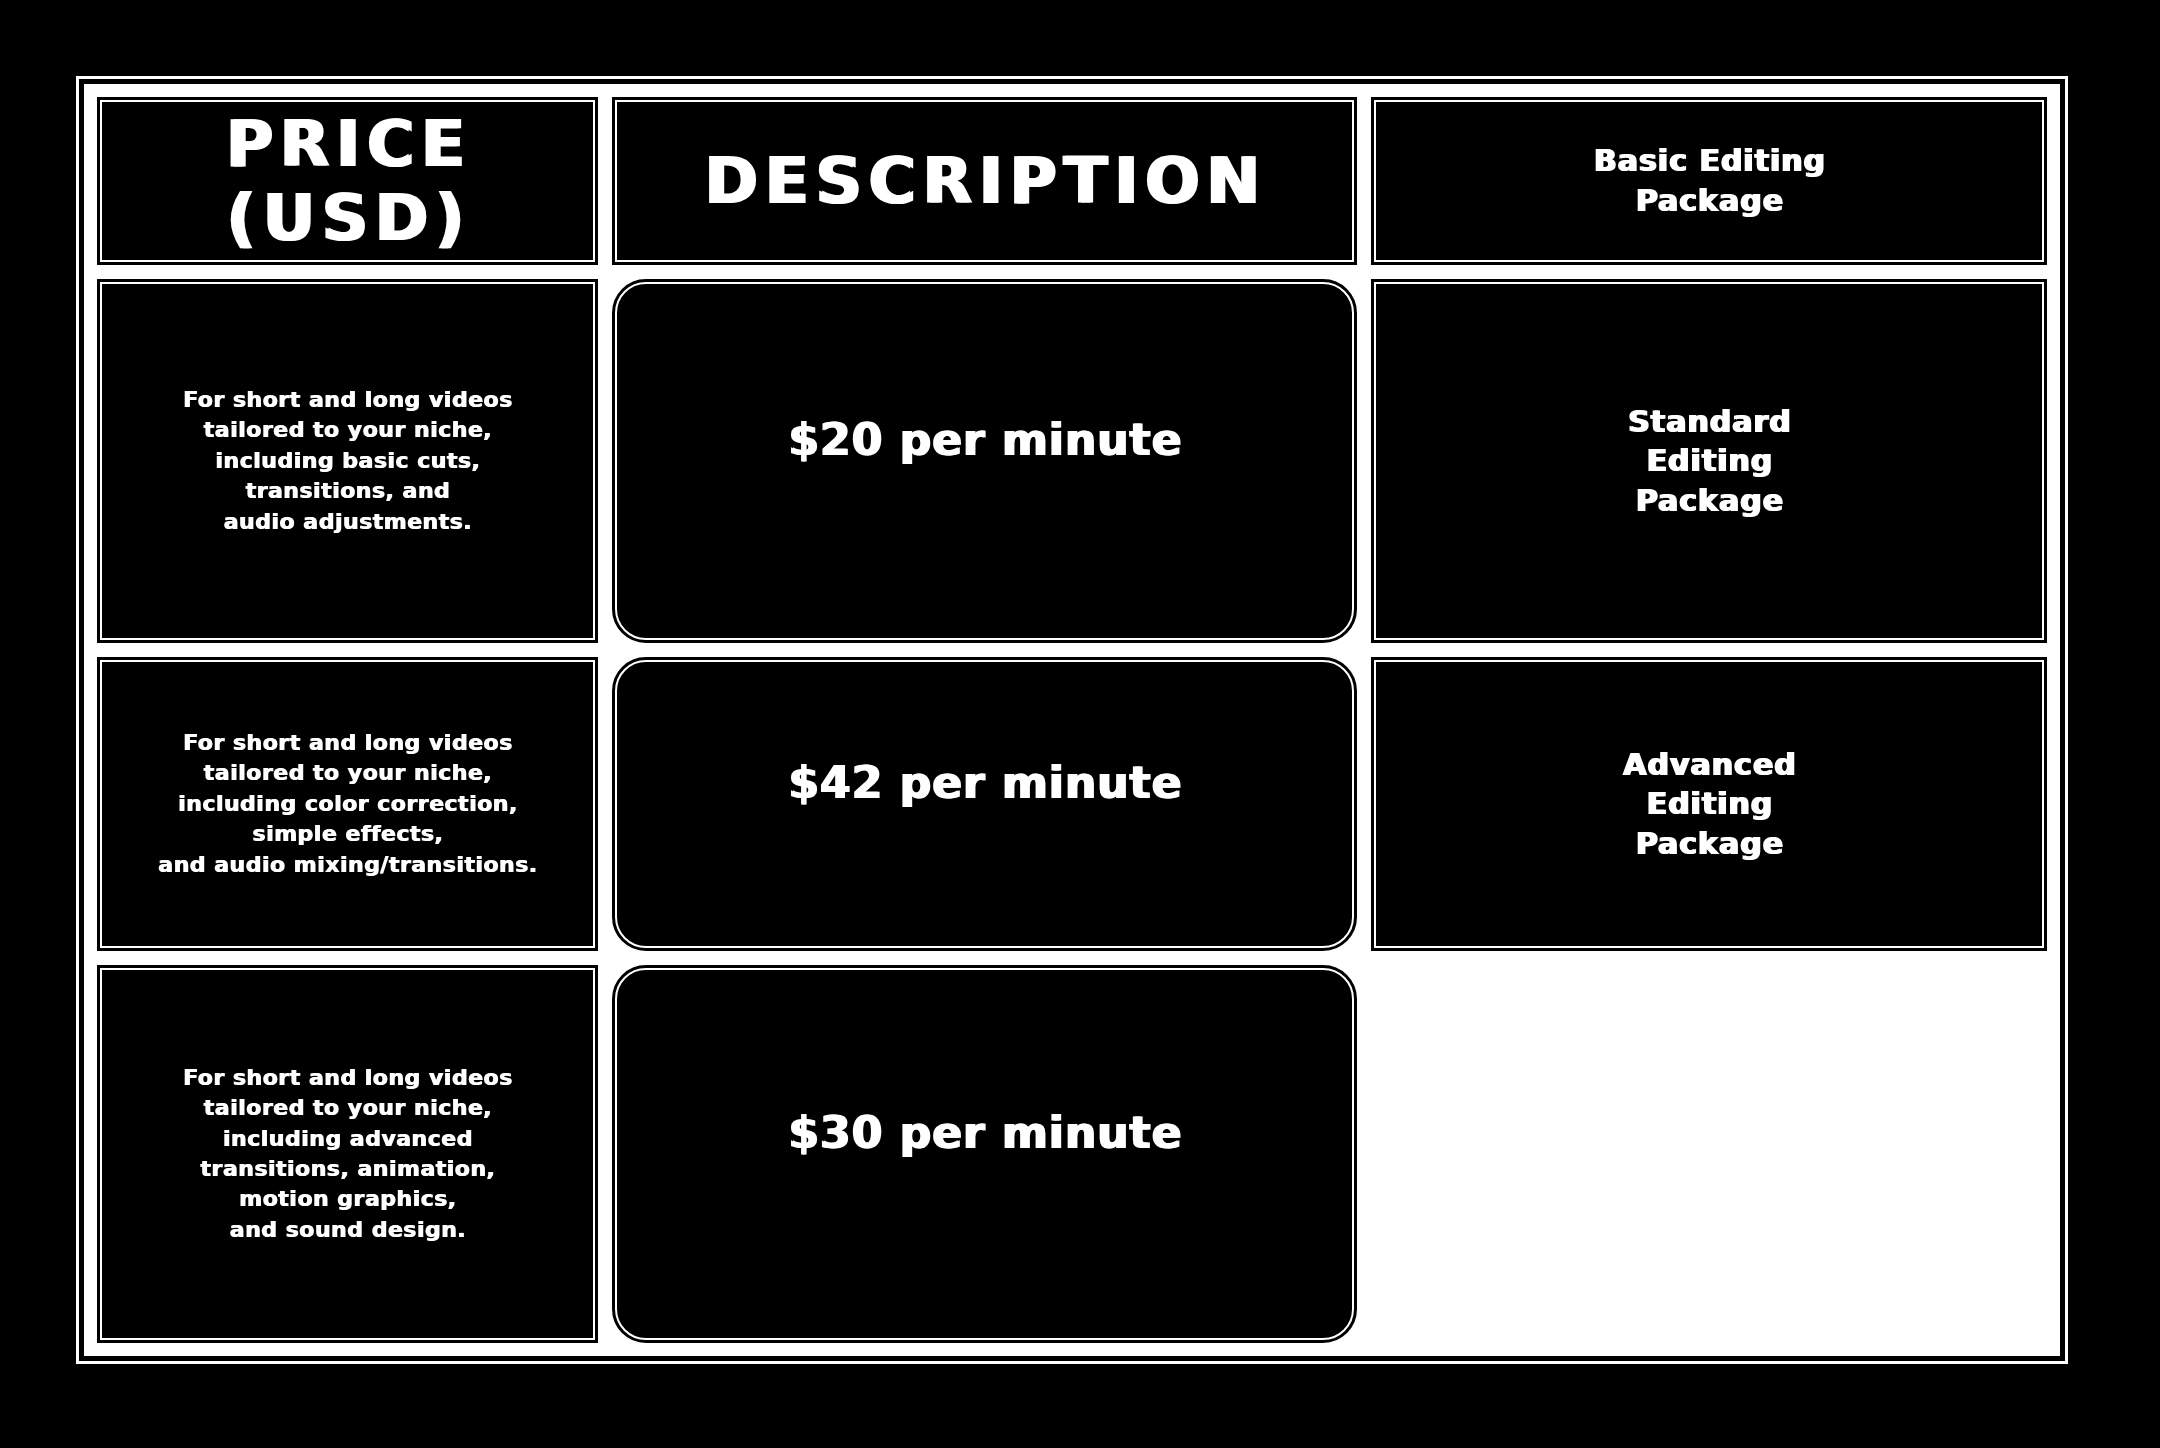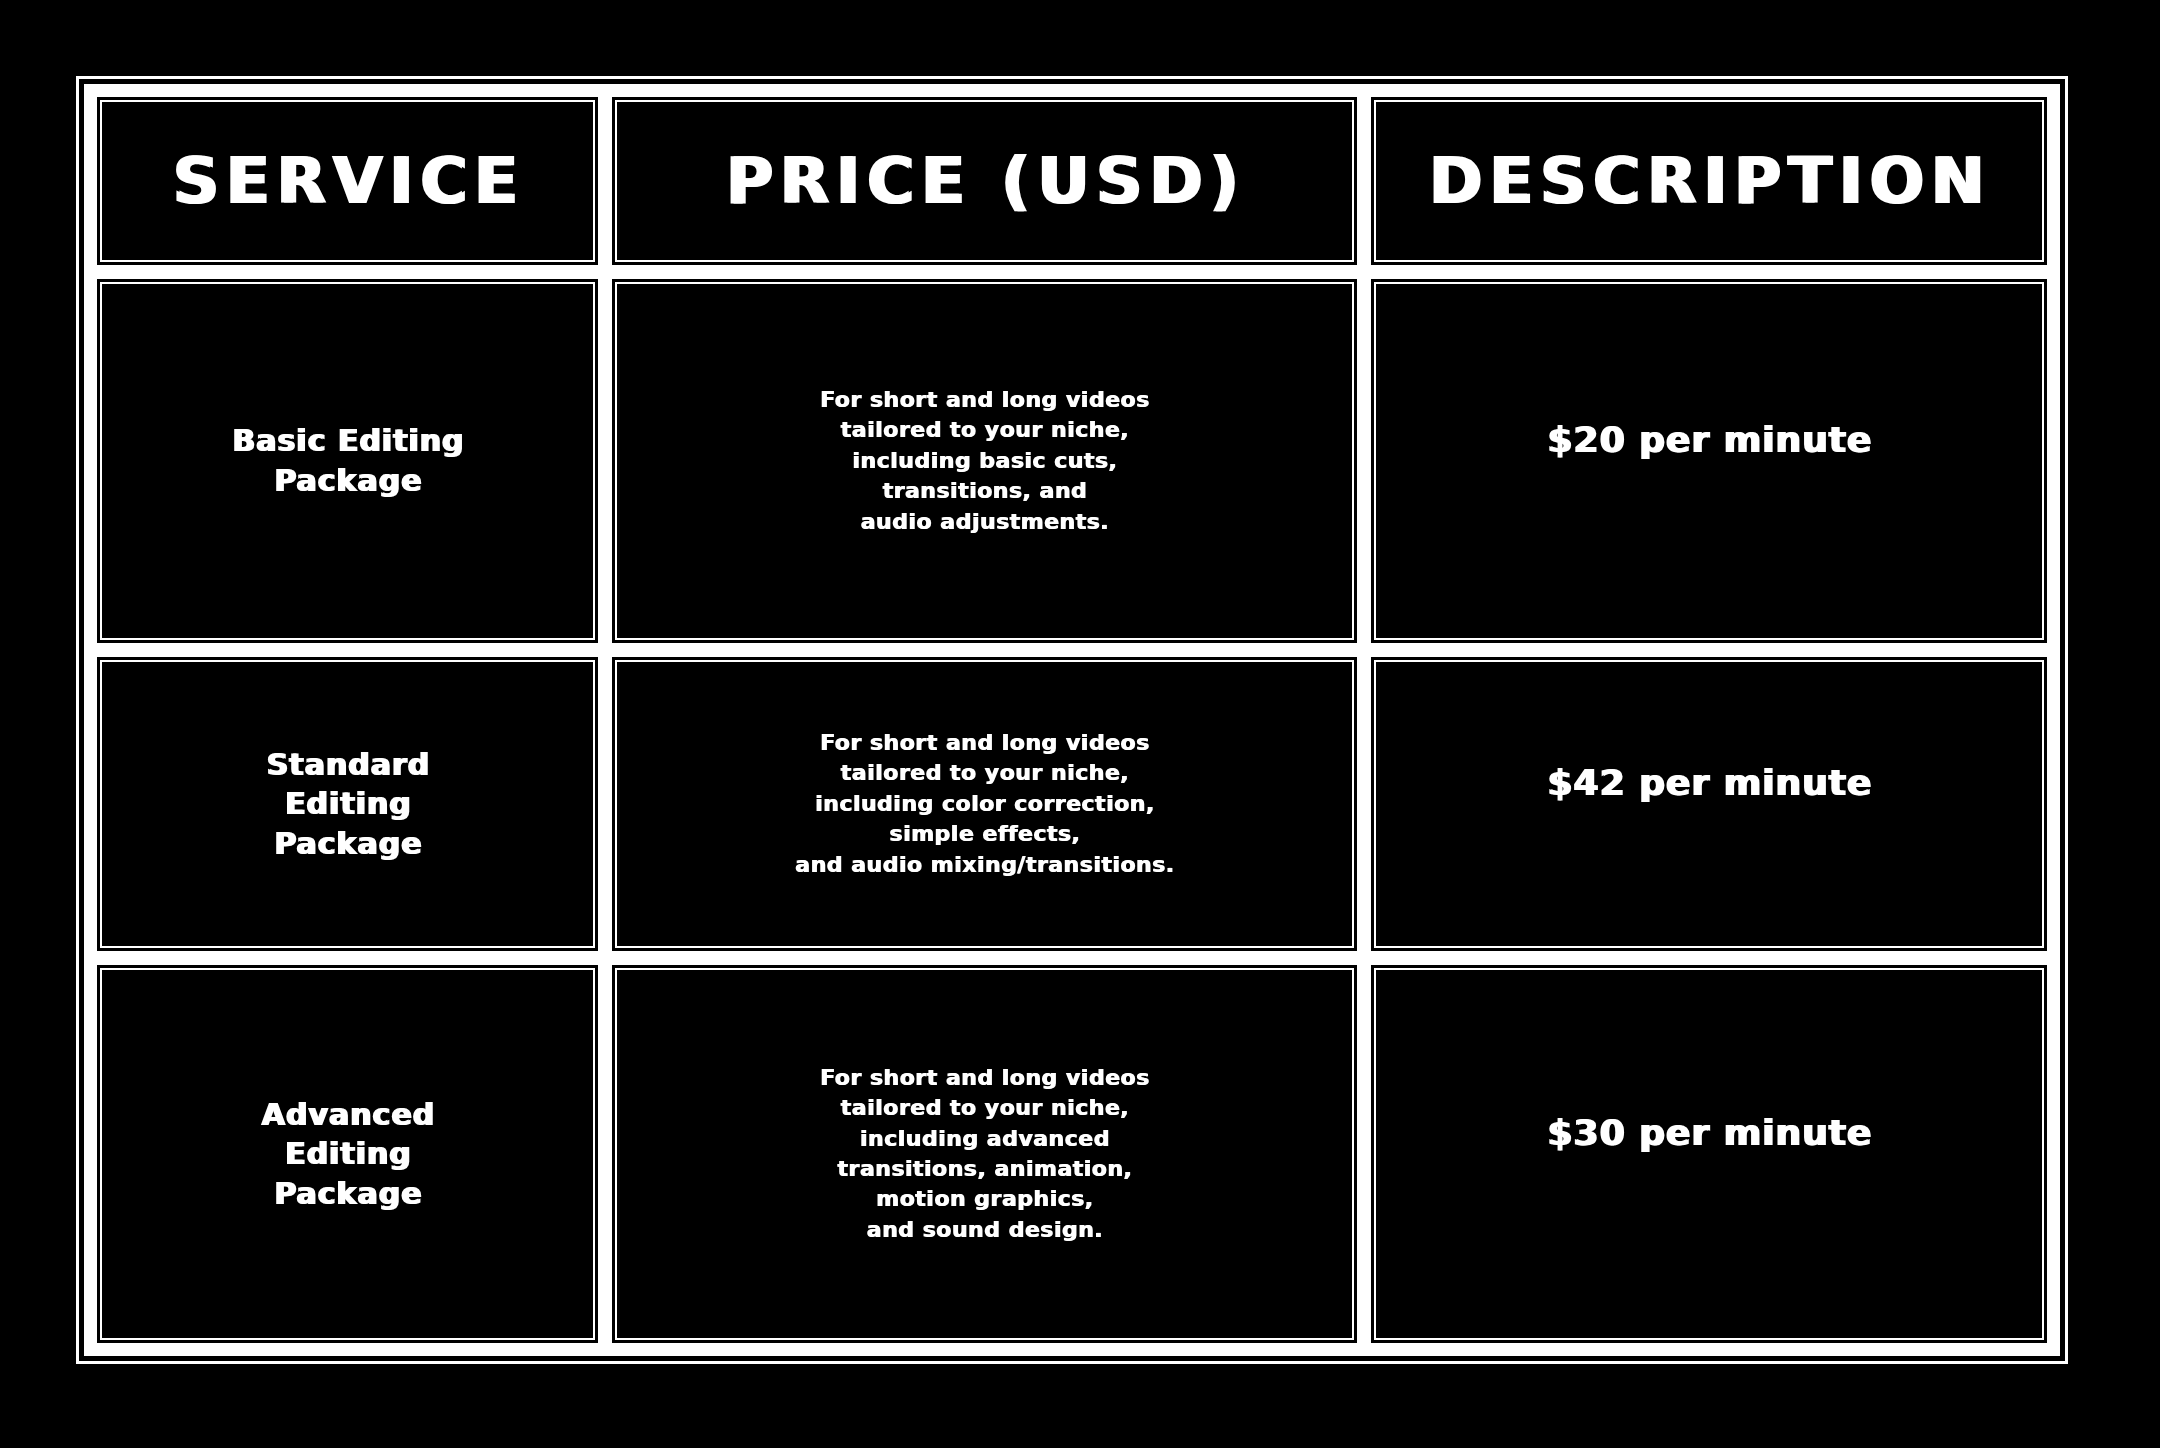--- a/index.html
+++ b/index.html
@@ -55,34 +55,34 @@
     text-shadow: 2px 0 0 #ffffff;
   }
   .cell-desc {
     font-size: 22px;
     font-weight: 700;
     line-height: 1.38;
     letter-spacing: 0.5px;
     text-shadow: 1px 0 0 #ffffff;
   }
   .cell-price {
-    font-size: 36px;
+    font-size: 44px;
     font-weight: 800;
     letter-spacing: 1px;
     text-shadow: 2px 0 0 #ffffff;
     padding-bottom: 44px;
+    border-radius: 31px;
   }
 </style>
 </head>
 <body>
 
 <div class="table-frame">
   <div class="table-panel">
 
-    <div class="cell cell-header">SERVICE</div>
     <div class="cell cell-header">PRICE (USD)</div>
     <div class="cell cell-header">DESCRIPTION</div>
 
     <div class="cell cell-service">Basic Editing
 Package</div>
     <div class="cell cell-desc">For short and long videos
 tailored to your niche,
 including basic cuts,
 transitions, and
 audio adjustments.</div>

